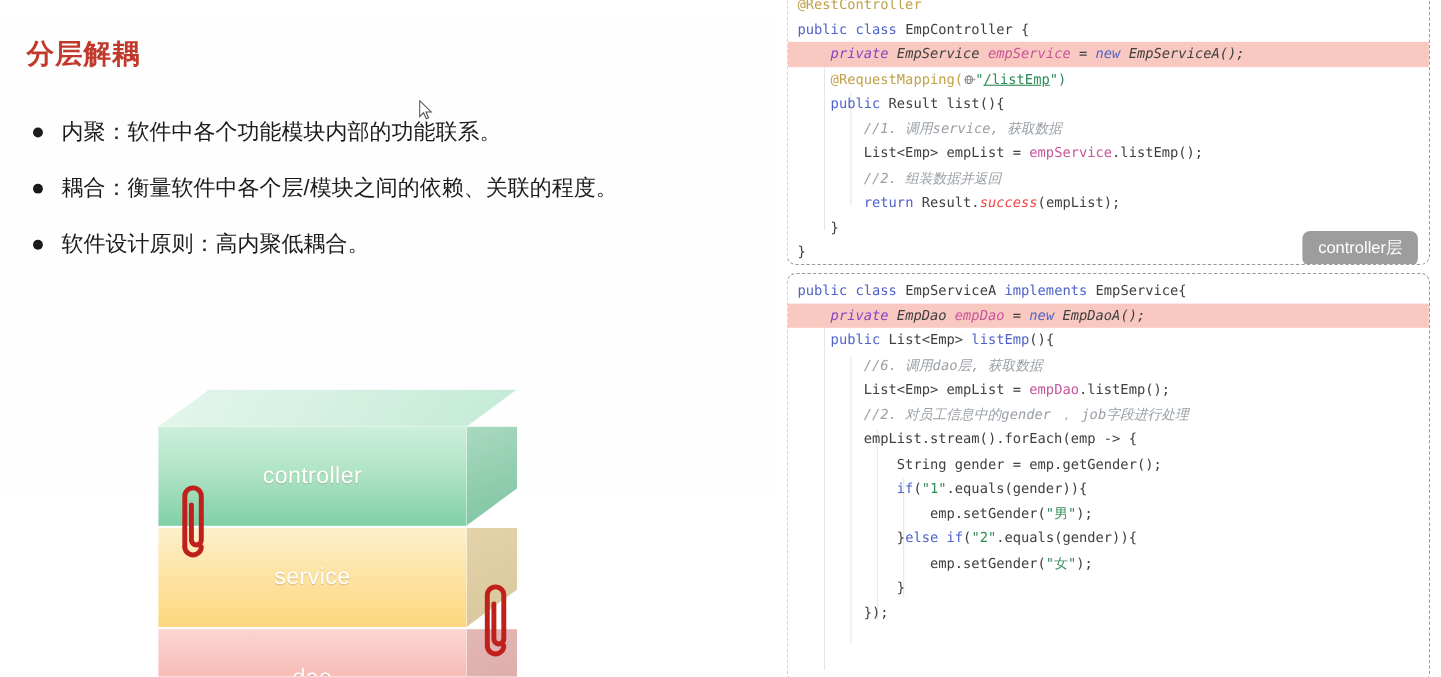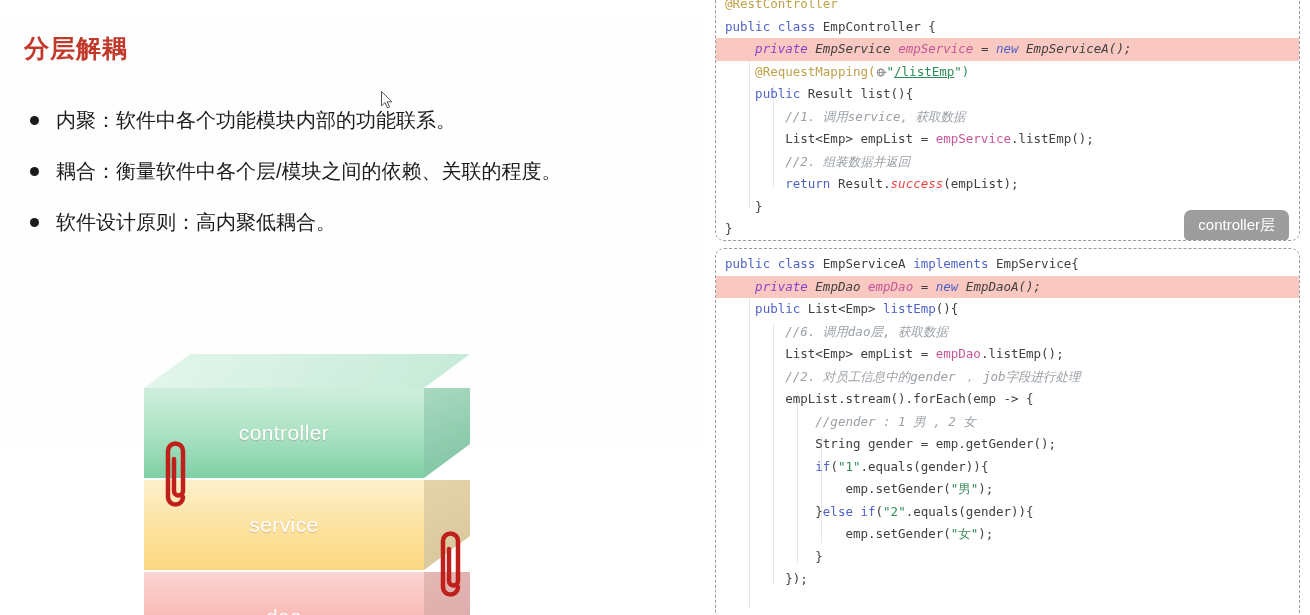--- a/index.html
+++ b/index.html
@@ -282,21 +282,20 @@
     <div class="indent-guide" style="left:81px; top:142px; height:172px;"></div>
     <div class="indent-guide" style="left:105px; top:186px; height:108px;"></div>
     <div class="code-body" id="code-body-service">
         <div class="code-line"><span class="kw">public </span><span class="kw">class </span><span class="typ">EmpServiceA </span><span class="kw">implements </span><span class="typ">EmpService{</span></div>
         <div class="code-line hl"><span class="typ">    </span><span class="kw2">private </span><span class="typ">EmpDao </span><span class="fld">empDao</span><span class="typ"> = </span><span class="kw">new </span><span class="typ">EmpDaoA();</span></div>
         <div class="code-line"><span class="typ">    </span><span class="kw">public </span><span class="typ">List&lt;Emp&gt; </span><span class="kw">listEmp</span><span class="typ">(){</span></div>
         <div class="code-line"><span class="cmt">        //6. 调用dao层, 获取数据</span></div>
         <div class="code-line"><span class="typ">        List&lt;Emp&gt; empList = </span><span class="fld">empDao</span><span class="typ">.listEmp();</span></div>
         <div class="code-line"><span class="cmt">        //2. 对员工信息中的gender ， job字段进行处理</span></div>
         <div class="code-line"><span class="typ">        empList.stream().forEach(emp -&gt; {</span></div>
-        <div class="code-line"><span class="cmt">            //gender : 1 男 , 2 女</span></div>
         <div class="code-line"><span class="typ">            String gender = emp.getGender();</span></div>
         <div class="code-line"><span class="typ">            </span><span class="kw">if</span><span class="typ">(</span><span class="str">"1"</span><span class="typ">.equals(gender)){</span></div>
         <div class="code-line"><span class="typ">                emp.setGender(</span><span class="str">"</span><span class="zh">男</span><span class="str">"</span><span class="typ">);</span></div>
         <div class="code-line"><span class="typ">            }</span><span class="kw">else </span><span class="kw">if</span><span class="typ">(</span><span class="str">"2"</span><span class="typ">.equals(gender)){</span></div>
         <div class="code-line"><span class="typ">                emp.setGender(</span><span class="str">"</span><span class="zh">女</span><span class="str">"</span><span class="typ">);</span></div>
         <div class="code-line"><span class="typ">            }</span></div>
         <div class="code-line"><span class="typ">        });</span></div>
         <div class="code-line"></div>
       </div>
   </div>

